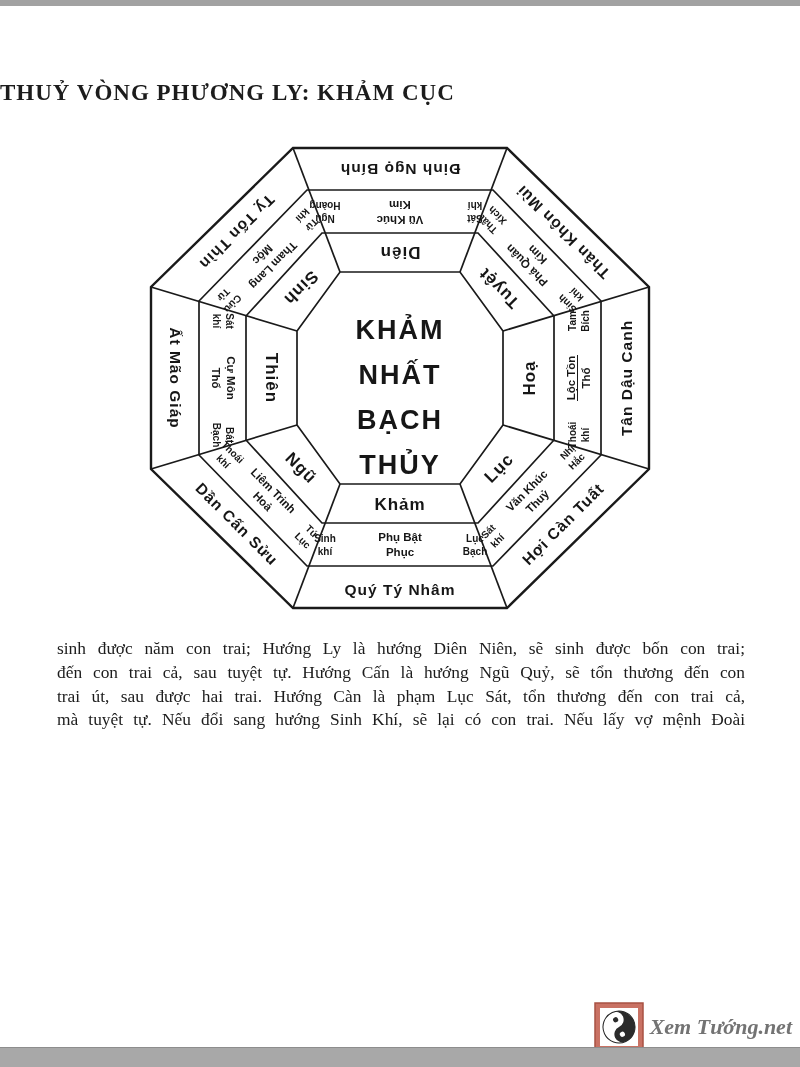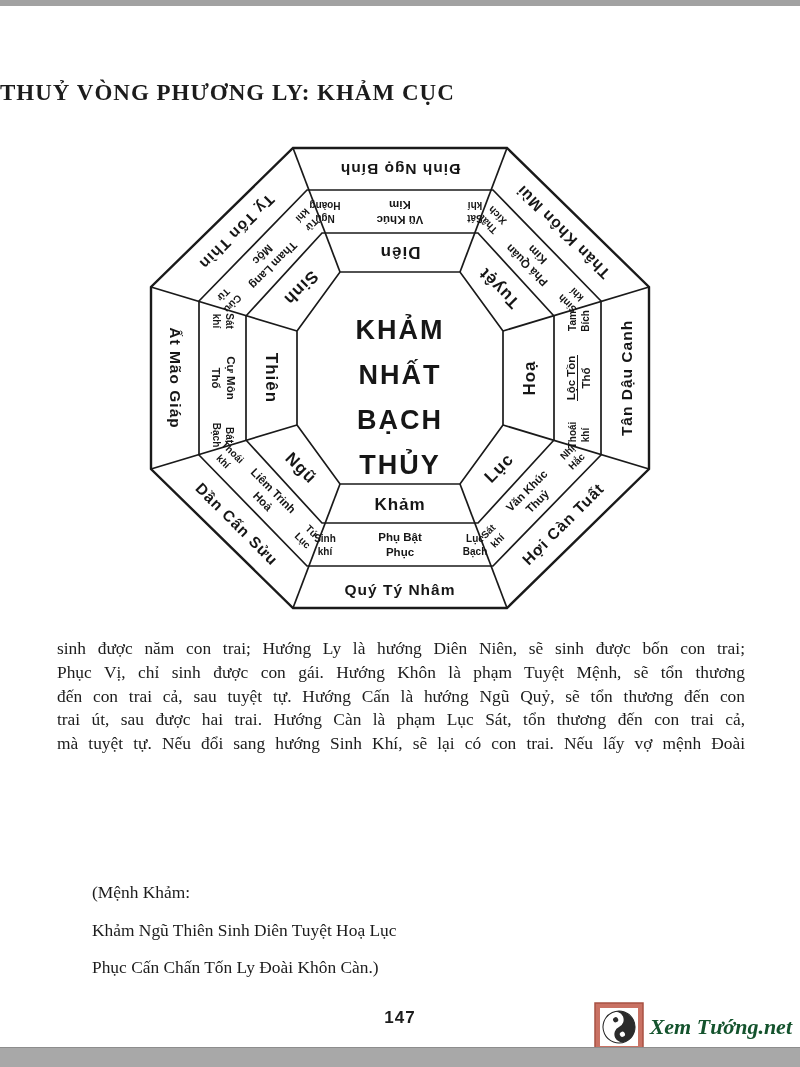--- a/index.html
+++ b/index.html
@@ -26,21 +26,21 @@
              font-size:17.4px;line-height:23.8px;}
   .jl{text-align:justify;text-align-last:justify;}
   .jl-end{text-align:left;}
   .indent{text-indent:36px;}
   .notes{position:absolute;left:92px;top:882px;width:650px;font-size:17.4px;}
   .notes .note-line{margin-bottom:16.5px;}
   .page-number{position:absolute;left:0;top:1008px;width:800px;text-align:center;
                font-family:"Liberation Sans",sans-serif;font-weight:bold;font-size:17px;letter-spacing:1px;}
   .watermark{position:absolute;right:8px;top:1002px;display:flex;align-items:center;gap:6px;}
   .wm-text{font-family:"Liberation Serif",serif;font-style:italic;font-weight:bold;
-           font-size:22px;color:#14532d;white-space:nowrap;}
+           font-size:22px;color:#737373;white-space:nowrap;}
 </style>
 </head>
 <body>
 
 <div class="page">
   <div class="scan-edge-top"></div>
 
   <div class="title">THUỶ VÒNG PHƯƠNG LY: KHẢM CỤC</div>
 
   <svg class="diagram" viewBox="0 0 800 480" width="800" height="480">
@@ -233,33 +233,26 @@
         </g>
       </g>
       <g transform="translate(301,150) rotate(135)">
         <text class="t-inner">Sinh</text>
       </g>
     </g>
   </svg>
 
   <div class="body-text">
     <div class="jl">sinh được năm con trai; Hướng Ly là hướng Diên Niên, sẽ sinh được bốn con trai;</div>
-    <div class="jl">Phục Vị, chỉ sinh được con gái. Hướng Khôn là phạm Tuyệt Mệnh, sẽ tổn thương</div>
     <div class="jl">đến con trai cả, sau tuyệt tự. Hướng Cấn là hướng Ngũ Quỷ, sẽ tổn thương đến con</div>
     <div class="jl">trai út, sau được hai trai. Hướng Càn là phạm Lục Sát, tổn thương đến con trai cả,</div>
     <div class="jl">mà tuyệt tự. Nếu đổi sang hướng Sinh Khí, sẽ lại có con trai. Nếu lấy vợ mệnh Đoài</div>
   </div>
 
-  <div class="notes">
-    <div class="note-line">(Mệnh Khảm:</div>
-    <div class="note-line">Khảm Ngũ Thiên Sinh Diên Tuyệt Hoạ Lục</div>
-    <div class="note-line">Phục Cấn Chấn Tốn Ly Đoài Khôn Càn.)</div>
-  </div>
-
-  <div class="page-number">147</div>
+
 
   <div class="watermark">
     <svg width="50" height="50" viewBox="0 0 50 50">
       <rect x="1" y="1" width="48" height="48" fill="#c97264" stroke="#a85243" stroke-width="1.5"></rect>
       <rect x="6" y="6" width="38" height="38" fill="#ffffff"></rect>
       <g transform="translate(25,25) rotate(-25)">
         <circle cx="0" cy="0" r="16" fill="#ffffff" stroke="#222" stroke-width="1"></circle>
         <path d="M 0,-16 A 16,16 0 0 1 0,16 A 8,8 0 0 1 0,0 A 8,8 0 0 0 0,-16 Z" fill="#2b2b2b"></path>
         <circle cx="0" cy="-8" r="2.6" fill="#2b2b2b"></circle>
         <circle cx="0" cy="8" r="2.6" fill="#ffffff"></circle>

